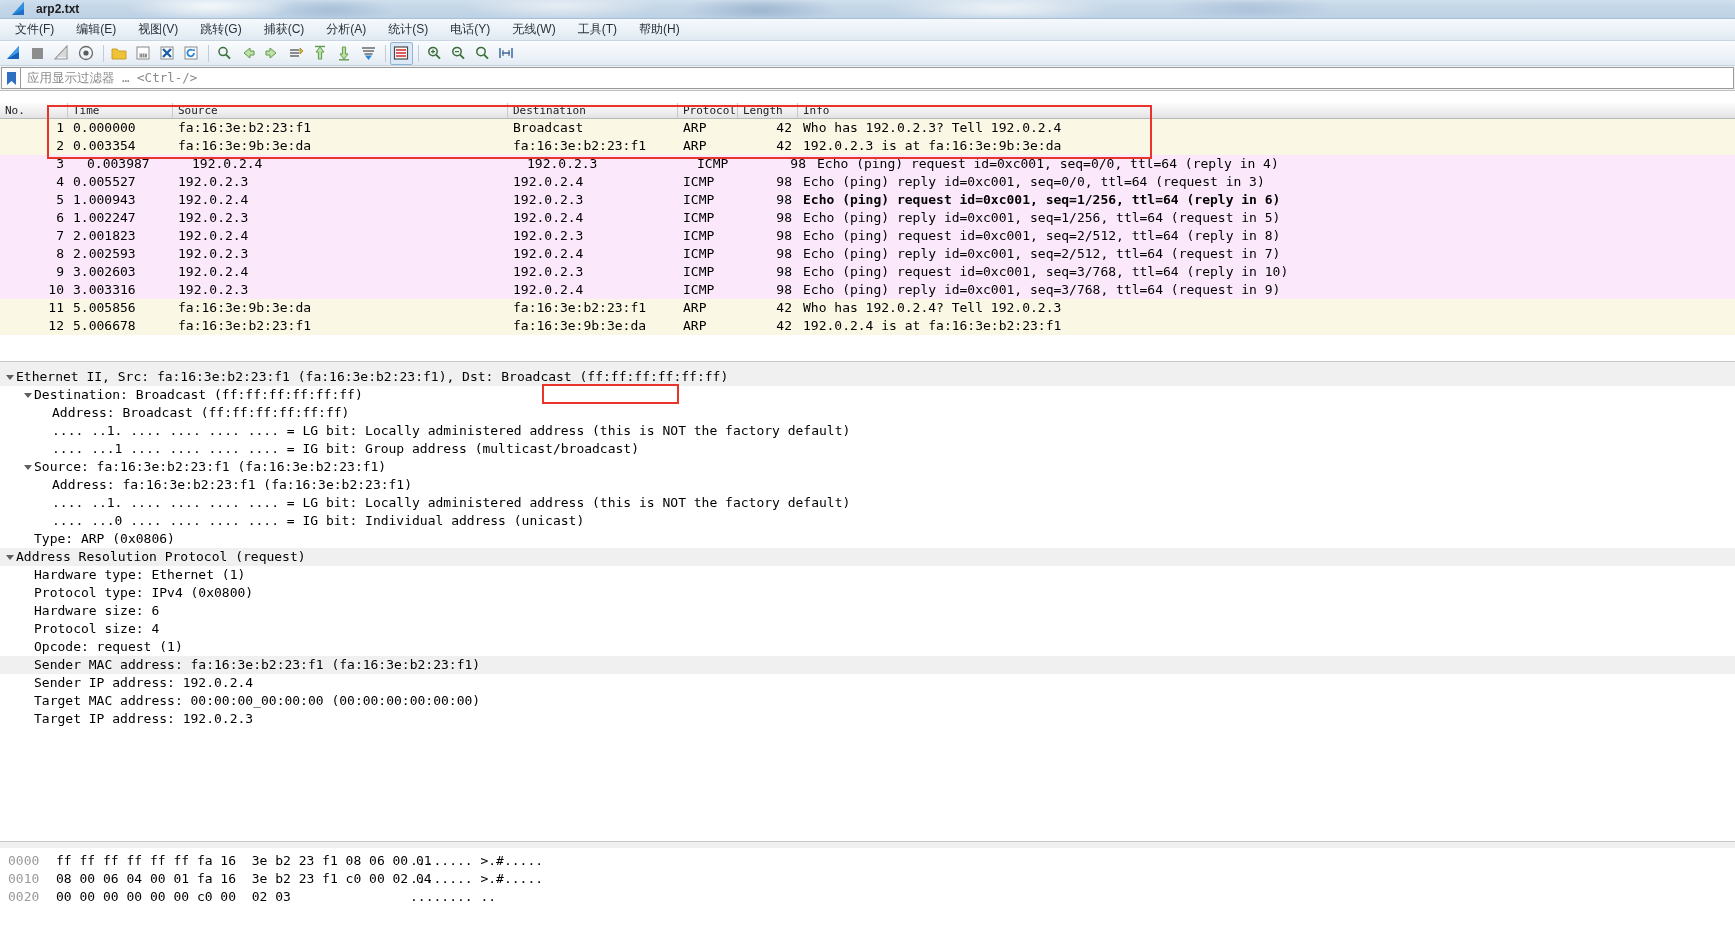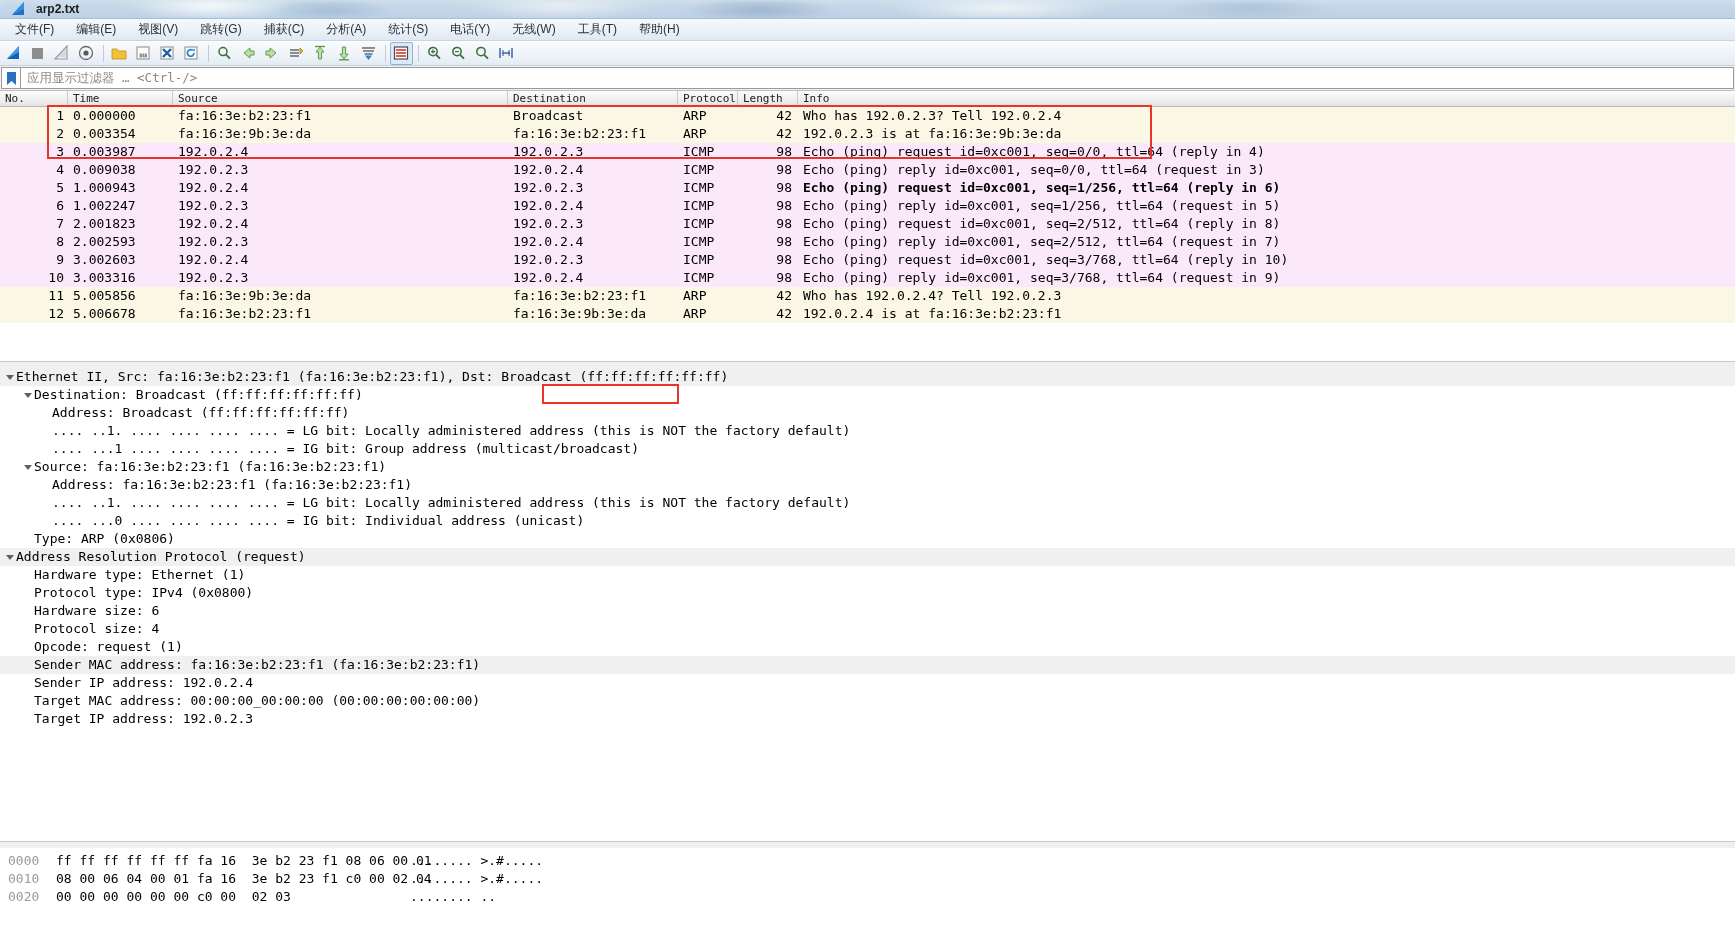--- a/index.html
+++ b/index.html
@@ -124,20 +124,21 @@
     border-bottom: 1px solid #c8c8c8;
   }
   .plist-header {
     display: flex;
     height: 15px;
     background: linear-gradient(180deg,#fcfcfc,#ececec 70%,#e2e2e2);
     border-bottom: 1px solid #b9b9b9;
     font-family: "DejaVu Sans Mono","Liberation Mono",monospace;
     font-size: 11px; color: #202020;
     align-items: center;
+    margin-top: 12px;
   }
   .plist-header .hcell {
     border-right: 1px solid #c9c9c9;
     height: 15px; line-height: 15px;
     padding-left: 5px;
     box-sizing: border-box;
     overflow: hidden; white-space: nowrap;
   }
   .prow {
     display: flex;
@@ -410,30 +411,30 @@
           <div class="c num" style="width: 68px;">2</div>
           <div class="c " style="width: 105px;">0.003354</div>
           <div class="c " style="width: 335px;">fa:16:3e:9b:3e:da</div>
           <div class="c " style="width: 170px;">fa:16:3e:b2:23:f1</div>
           <div class="c " style="width: 60px;">ARP</div>
           <div class="c len" style="width: 60px;">42</div>
           <div class="c " style="width: 860px;">192.0.2.3 is at fa:16:3e:9b:3e:da</div>
         </div>
         <div class="prow row-icmp">
           <div class="c num" style="width: 68px;">3</div>
-          <div class="c " style="width: 105px;">0.003987</div>
+          <div class="c " style="width: 105px; margin-left: 14px;">0.003987</div>
           <div class="c " style="width: 335px;">192.0.2.4</div>
           <div class="c " style="width: 170px;">192.0.2.3</div>
           <div class="c " style="width: 60px;">ICMP</div>
           <div class="c len" style="width: 60px;">98</div>
           <div class="c " style="width: 860px;">Echo (ping) request  id=0xc001, seq=0/0, ttl=64 (reply in 4)</div>
         </div>
         <div class="prow row-icmp">
           <div class="c num" style="width: 68px;">4</div>
-          <div class="c " style="width: 105px;">0.009038</div>
+          <div class="c " style="width: 105px;">0.005527</div>
           <div class="c " style="width: 335px;">192.0.2.3</div>
           <div class="c " style="width: 170px;">192.0.2.4</div>
           <div class="c " style="width: 60px;">ICMP</div>
           <div class="c len" style="width: 60px;">98</div>
           <div class="c " style="width: 860px;">Echo (ping) reply    id=0xc001, seq=0/0, ttl=64 (request in 3)</div>
         </div>
         <div class="prow row-icmp">
           <div class="c num" style="width: 68px;">5</div>
           <div class="c " style="width: 105px;">1.000943</div>
           <div class="c " style="width: 335px;">192.0.2.4</div>

